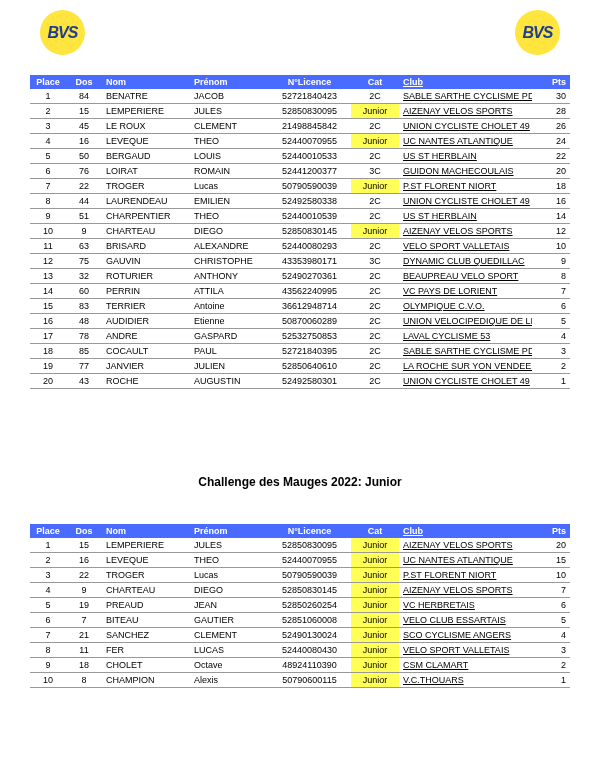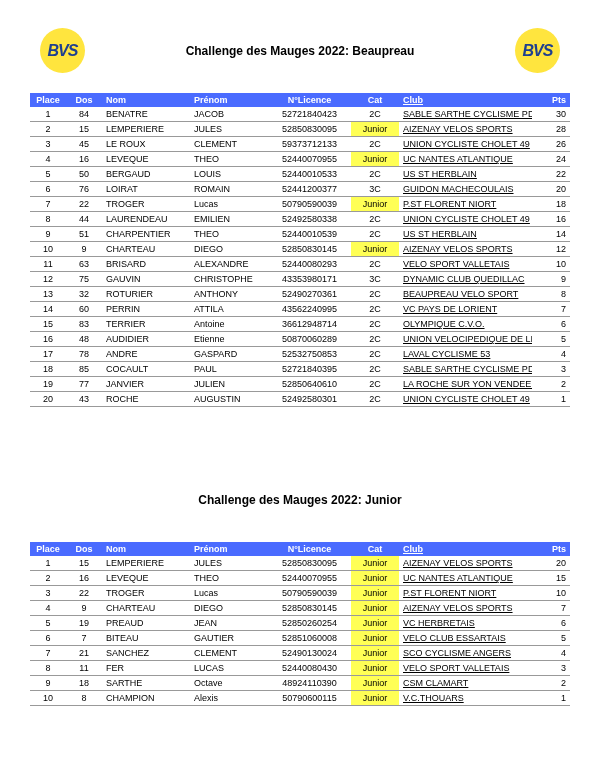--- a/index.html
+++ b/index.html
@@ -4,21 +4,21 @@
 <style>
   body {
     margin: 0;
     padding: 0;
     background: #fff;
     font-family: Arial, Helvetica, sans-serif;
     font-size: 9px;
     width: 600px;
   }
   .page {
-    padding: 28px 30px 30px 30px;
+    padding: 10px 30px 30px 30px;
   }
   .header-row {
     display: flex;
     align-items: center;
     justify-content: space-between;
     margin-bottom: 20px;
     padding: 0 10px;
   }
   .logo {
     width: 45px;
@@ -95,21 +95,20 @@
     text-overflow: clip;
   }
 </style>
 </head>
 <body>
 
 <div class="page">
 
   <div class="header-row">
     <div class="logo">BVS</div>
-    <div class="title">Challenge des Mauges 2022: Beaupreau</div>
     <div class="logo">BVS</div>
   </div>
 
   <table>
     <thead>
       <tr>
         <th class="col-place">Place</th>
         <th class="col-dos">Dos</th>
         <th class="col-nom">Nom</th>
         <th class="col-prenom">Prénom</th>
@@ -138,21 +137,21 @@
           <td class="col-lic">52850830095</td>
           <td class="col-cat cat-junior">Junior</td>
           <td class="col-club">AIZENAY VELOS SPORTS</td>
           <td class="col-pts">28</td>
         </tr>
         <tr>
           <td class="col-place">3</td>
           <td class="col-dos">45</td>
           <td class="col-nom">LE ROUX</td>
           <td class="col-prenom">CLEMENT</td>
-          <td class="col-lic">59373712133</td>
+          <td class="col-lic">21498845842</td>
           <td class="col-cat">2C</td>
           <td class="col-club">UNION CYCLISTE CHOLET 49</td>
           <td class="col-pts">26</td>
         </tr>
         <tr>
           <td class="col-place">4</td>
           <td class="col-dos">16</td>
           <td class="col-nom">LEVEQUE</td>
           <td class="col-prenom">THEO</td>
           <td class="col-lic">52440070955</td>
@@ -421,21 +420,21 @@
           <td class="col-nom">FER</td>
           <td class="col-prenom">LUCAS</td>
           <td class="col-lic">52440080430</td>
           <td class="col-cat cat-junior">Junior</td>
           <td class="col-club">VELO SPORT VALLETAIS</td>
           <td class="col-pts">3</td>
         </tr>
         <tr>
           <td class="col-place">9</td>
           <td class="col-dos">18</td>
-          <td class="col-nom">SARTHE</td>
+          <td class="col-nom">CHOLET</td>
           <td class="col-prenom">Octave</td>
           <td class="col-lic">48924110390</td>
           <td class="col-cat cat-junior">Junior</td>
           <td class="col-club">CSM CLAMART</td>
           <td class="col-pts">2</td>
         </tr>
         <tr>
           <td class="col-place">10</td>
           <td class="col-dos">8</td>
           <td class="col-nom">CHAMPION</td>

